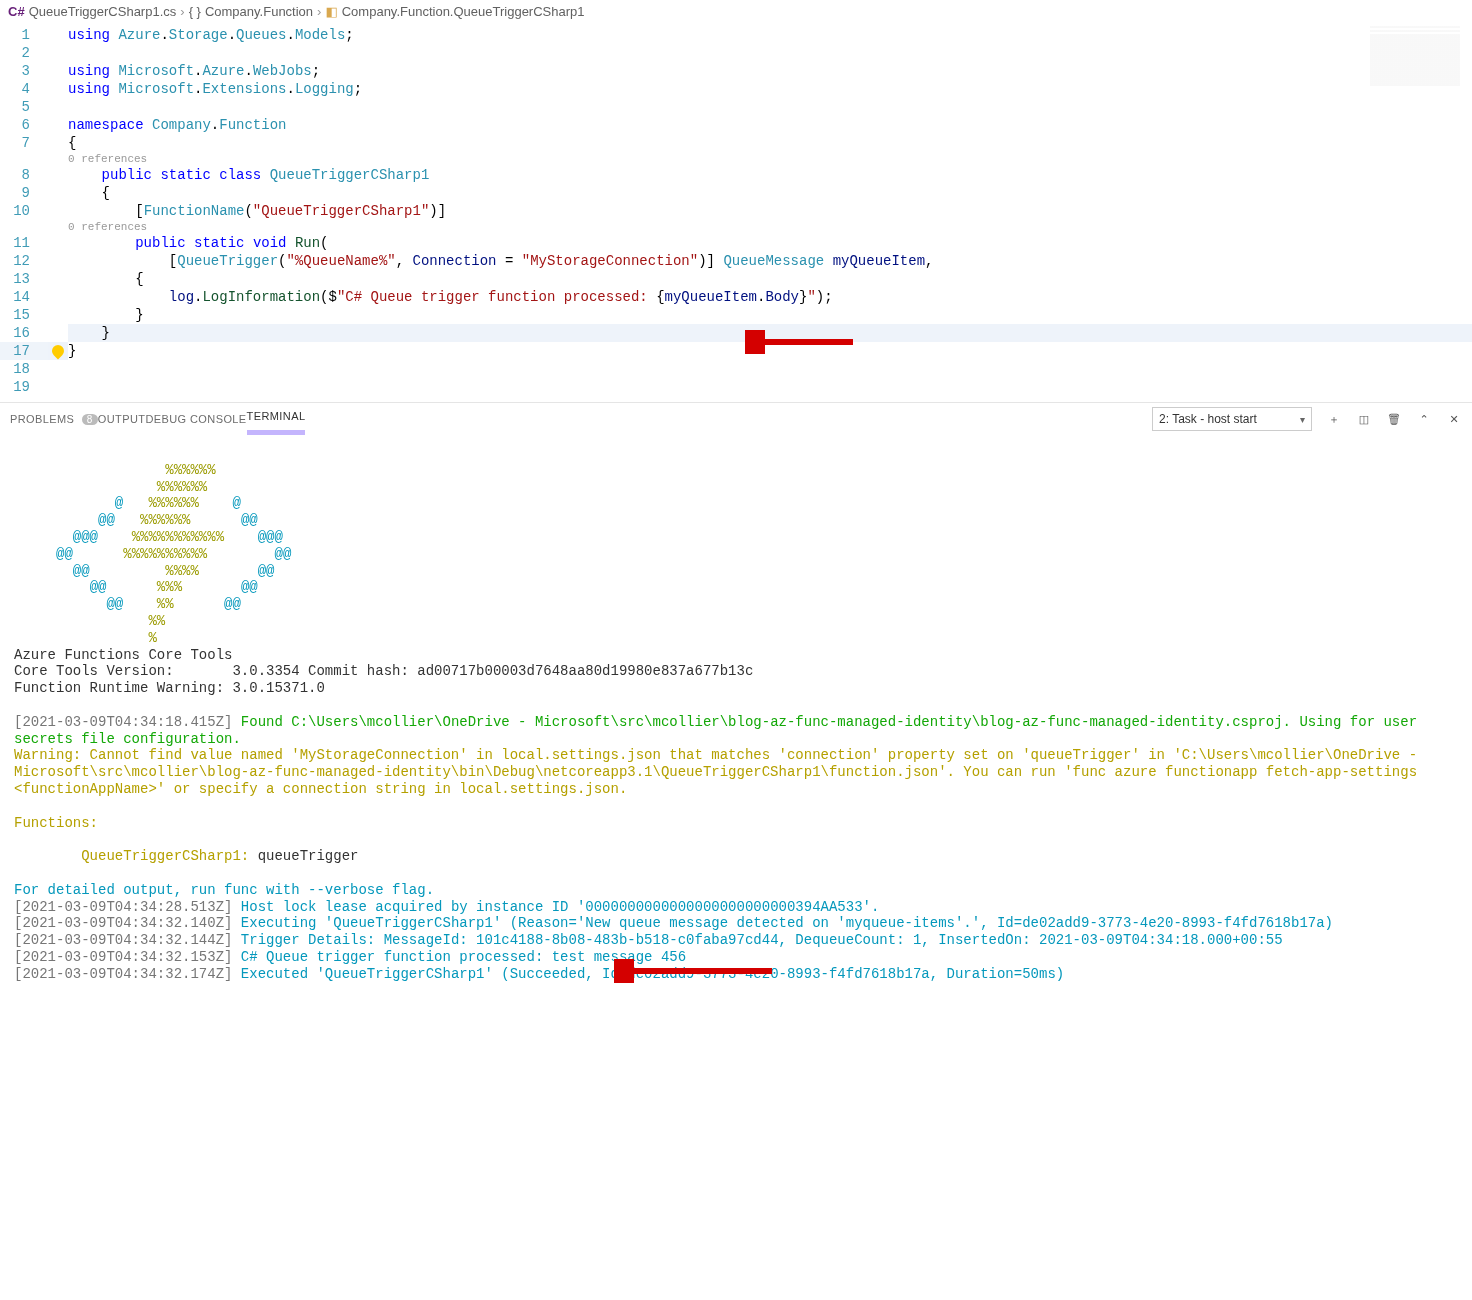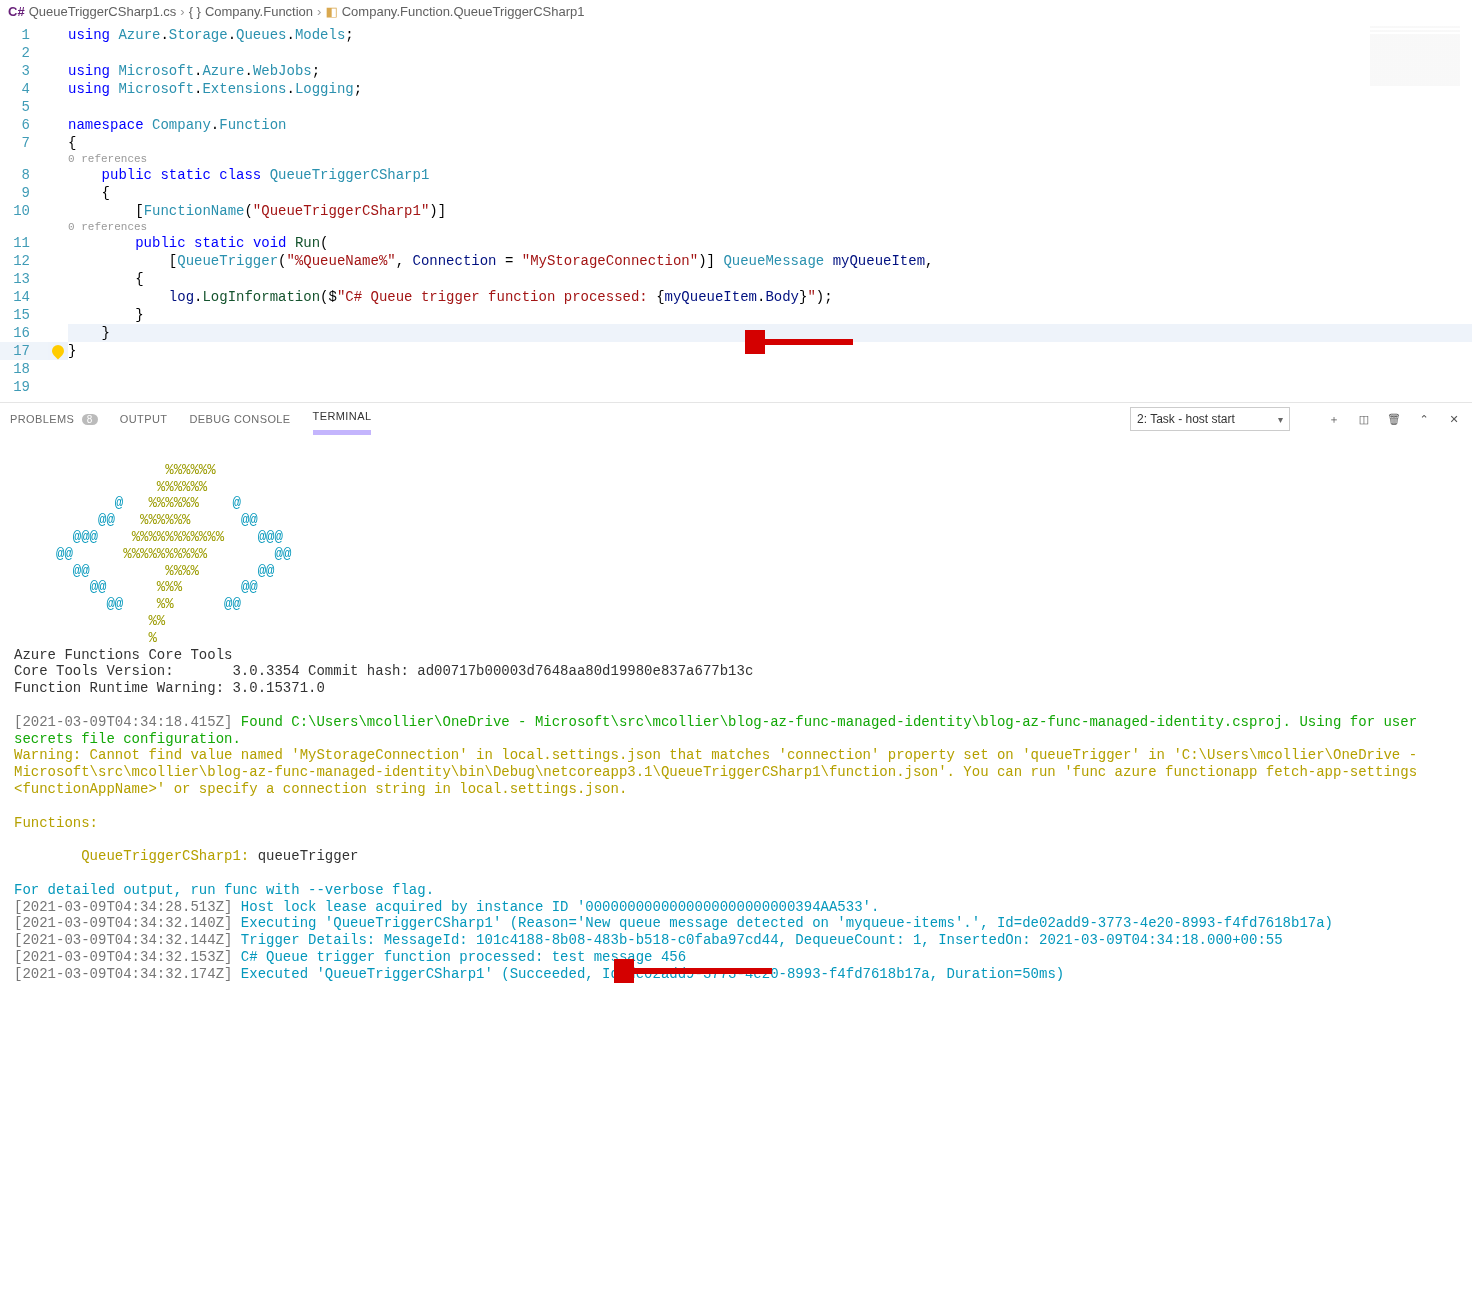--- a/index.html
+++ b/index.html
@@ -81,21 +81,20 @@
   }
   .arrow1{ top: 308px; left: 745px;}
   .arrow svg { width:100%; height:100%;}
 
   .panel-tabs {
     height: 33px;
     border-top: 1px solid #e5e5e5;
     display: flex;
     align-items: center;
     padding: 0 10px;
-    gap: 22px;
     font-size: 11px;
     color: #6c6c6c;
   }
   .panel-tabs .tab { text-transform: uppercase; letter-spacing: .4px; padding: 8px 0; cursor:pointer;}
   .panel-tabs .tab.active { color: #333; border-bottom: 7px solid #c4b5fd;}
   .panel-tabs .badge { display:inline-block;background:#bbb;color:#fff;border-radius:8px;min-width:16px;text-align:center;font-size:10px;padding:0 4px;margin-left:4px;}
   .panel-tabs .spacer { flex:1;}
   .task-select {
     border:1px solid #ccc; height:24px; width:160px; font-size:12px; padding:0 6px; background:#fff;
     display:flex;align-items:center;justify-content:space-between;color:#333;

